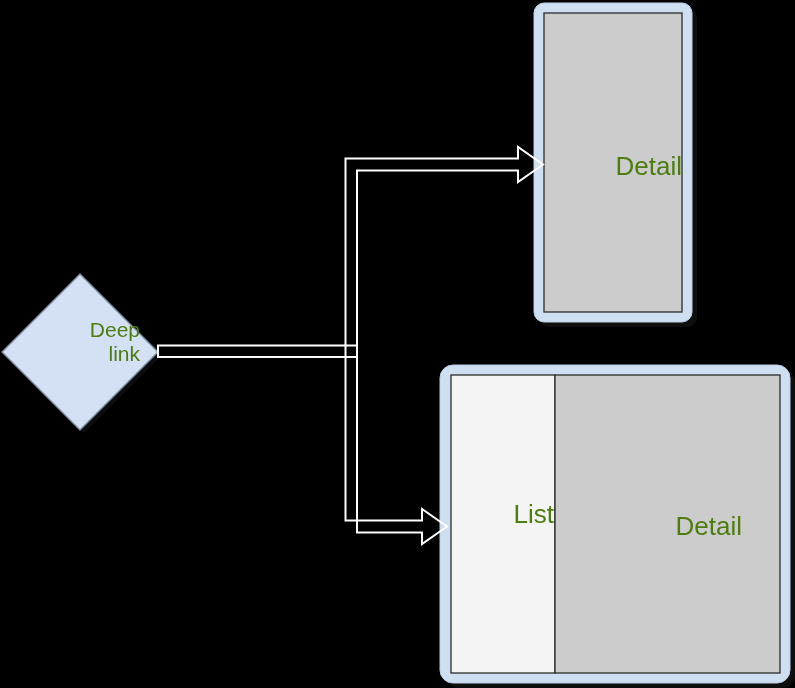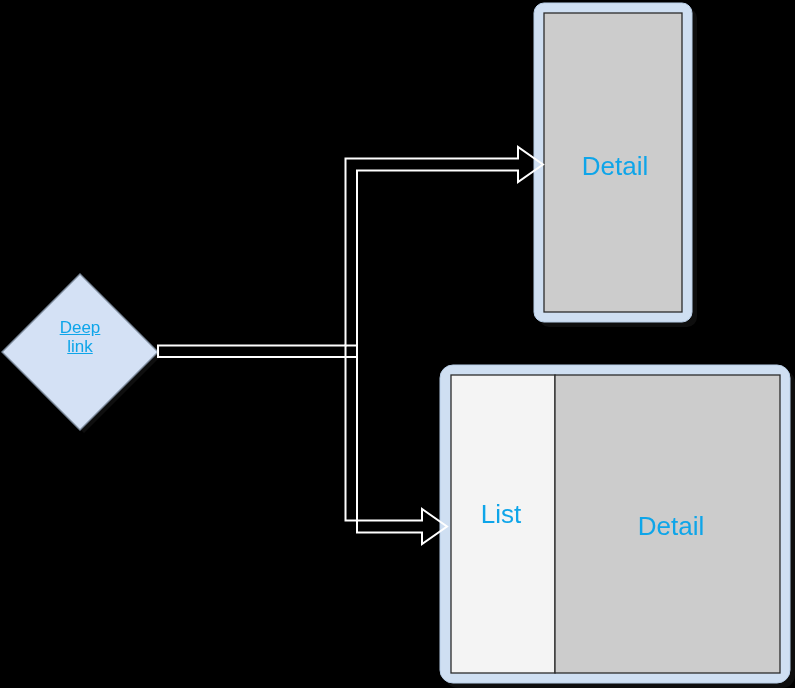--- a/index.html
+++ b/index.html
@@ -23,34 +23,33 @@
     position: absolute;
     left: 0;
     top: 0;
     width: 795px;
     height: 688px;
   }
 
   
   .node-label {
     position: absolute;
-    color: #0ea5e9;
+    color: #4d7c0f;
     font-family: "Liberation Sans", sans-serif;
-    text-align: center;
+    text-align: right;
     line-height: 1.12;
     white-space: pre-line;
     pointer-events: none;
   }
 
   #deep-link-label {
     left: 20px;
     top: 318px;
     width: 120px;
-    font-size: 17px;
-    text-decoration: underline;
+    font-size: 21px;
   }
 
   #top-detail-label {
     left: 548px;
     top: 152px;
     width: 134px;
     font-size: 26px;
   }
 
   #list-label {

